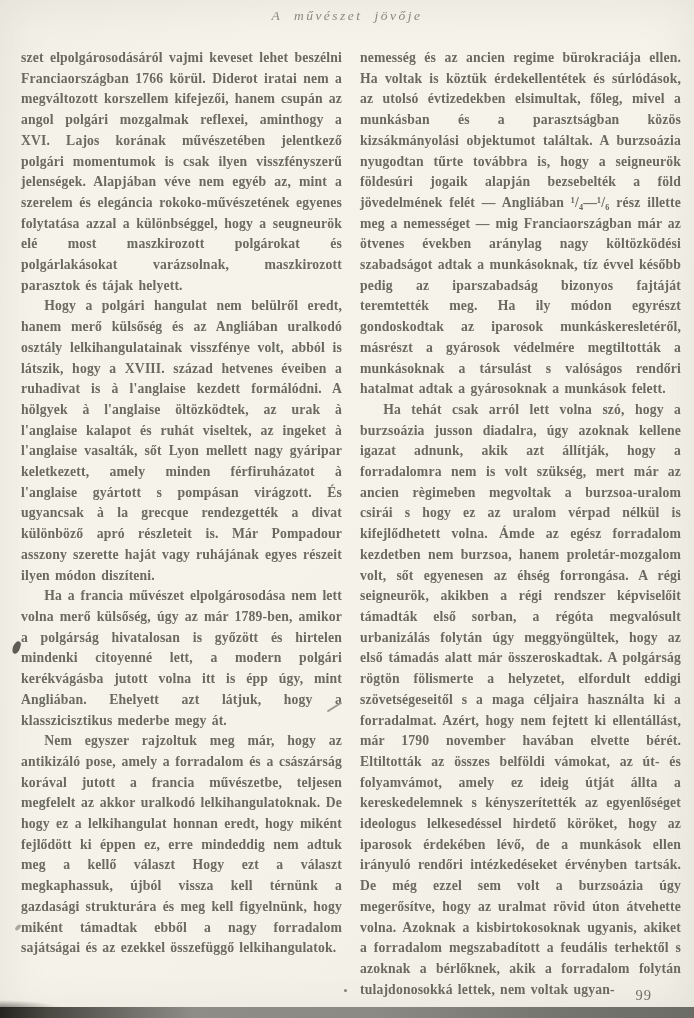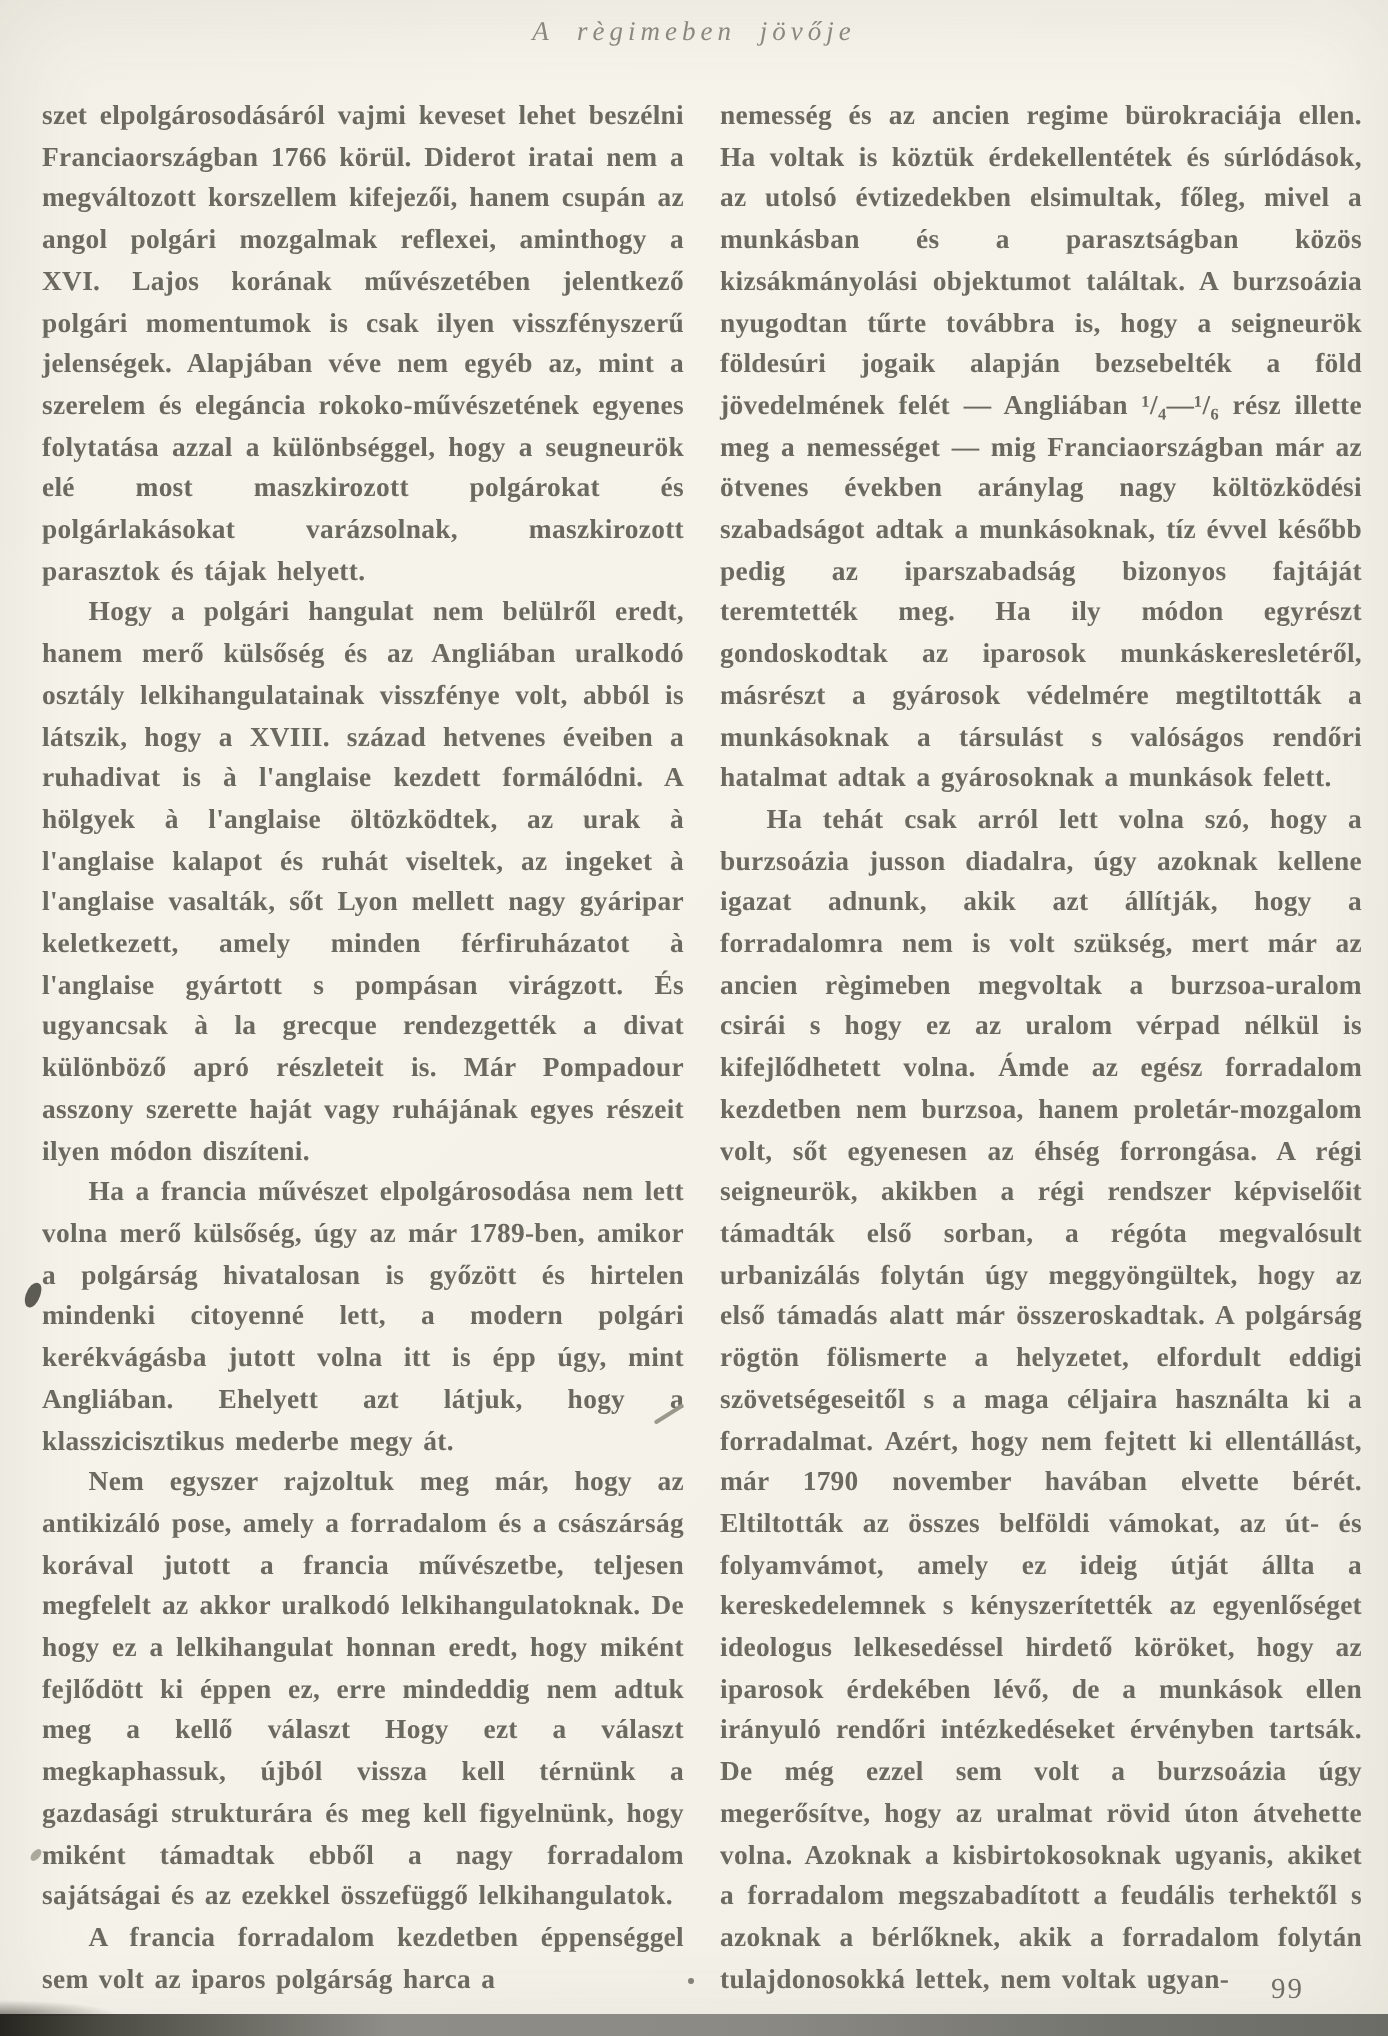--- a/index.html
+++ b/index.html
@@ -117,30 +117,29 @@
     height: 3px;
     background: #848276;
     border-radius: 50%;
   }
 </style>
 </head>
 <body>
 
 <div class="scan-page">
 
-  <div class="running-head">A règimeben jövője</div>
+  <div class="running-head">A művészet jövője</div>
 
   <div class="columns">
 
     <div class="col">
       <p class="noindent">szet elpolgárosodásáról vajmi keveset lehet beszélni Franciaországban 1766 körül. Diderot iratai nem a megváltozott korszellem kifejezői, hanem csupán az angol polgári mozgalmak reflexei, aminthogy a XVI. Lajos korának művészetében jelentkező polgári momentumok is csak ilyen visszfényszerű jelenségek. Alapjában véve nem egyéb az, mint a szerelem és elegáncia rokoko-művészetének egyenes folytatása azzal a különbséggel, hogy a seugneurök elé most maszkirozott polgárokat és polgárlakásokat varázsolnak, maszkirozott parasztok és tájak helyett.</p>
       <p>Hogy a polgári hangulat nem belülről eredt, hanem merő külsőség és az Angliában uralkodó osztály lelkihangulatainak visszfénye volt, abból is látszik, hogy a XVIII. század hetvenes éveiben a ruhadivat is à l'anglaise kezdett formálódni. A hölgyek à l'anglaise öltözködtek, az urak à l'anglaise kalapot és ruhát viseltek, az ingeket à l'anglaise vasalták, sőt Lyon mellett nagy gyáripar keletkezett, amely minden férfiruházatot à l'anglaise gyártott s pompásan virágzott. És ugyancsak à la grecque rendezgették a divat különböző apró részleteit is. Már Pompadour asszony szerette haját vagy ruhájának egyes részeit ilyen módon diszíteni.</p>
       <p>Ha a francia művészet elpolgárosodása nem lett volna merő külsőség, úgy az már 1789-ben, amikor a polgárság hivatalosan is győzött és hirtelen mindenki citoyenné lett, a modern polgári kerékvágásba jutott volna itt is épp úgy, mint Angliában. Ehelyett azt látjuk, hogy a klasszicisztikus mederbe megy át.</p>
       <p>Nem egyszer rajzoltuk meg már, hogy az antikizáló pose, amely a forradalom és a császárság korával jutott a francia művészetbe, teljesen megfelelt az akkor uralkodó lelkihangulatoknak. De hogy ez a lelkihangulat honnan eredt, hogy miként fejlődött ki éppen ez, erre mindeddig nem adtuk meg a kellő választ Hogy ezt a választ megkaphassuk, újból vissza kell térnünk a gazdasági strukturára és meg kell figyelnünk, hogy miként támadtak ebből a nagy forradalom sajátságai és az ezekkel összefüggő lelkihangulatok.</p>
-      <p>A francia forradalom kezdetben éppenséggel sem volt az iparos polgárság harca a</p>
     </div>
 
     <div class="col">
       <p class="noindent">nemesség és az ancien regime bürokraciája ellen. Ha voltak is köztük érdekellentétek és súrlódások, az utolsó évtizedekben elsimultak, főleg, mivel a munkásban és a parasztságban közös kizsákmányolási objektumot találtak. A burzsoázia nyugodtan tűrte továbbra is, hogy a seigneurök földesúri jogaik alapján bezsebelték a föld jövedelmének felét — Angliában ¹/₄—¹/₆ rész illette meg a nemességet — mig Franciaországban már az ötvenes években aránylag nagy költözködési szabadságot adtak a munkásoknak, tíz évvel később pedig az iparszabadság bizonyos fajtáját teremtették meg. Ha ily módon egyrészt gondoskodtak az iparosok munkáskeresletéről, másrészt a gyárosok védelmére megtiltották a munkásoknak a társulást s valóságos rendőri hatalmat adtak a gyárosoknak a munkások felett.</p>
       <p>Ha tehát csak arról lett volna szó, hogy a burzsoázia jusson diadalra, úgy azoknak kellene igazat adnunk, akik azt állítják, hogy a forradalomra nem is volt szükség, mert már az ancien règimeben megvoltak a burzsoa-uralom csirái s hogy ez az uralom vérpad nélkül is kifejlődhetett volna. Ámde az egész forradalom kezdetben nem burzsoa, hanem proletár-mozgalom volt, sőt egyenesen az éhség forrongása. A régi seigneurök, akikben a régi rendszer képviselőit támadták első sorban, a régóta megvalósult urbanizálás folytán úgy meggyöngültek, hogy az első támadás alatt már összeroskadtak. A polgárság rögtön fölismerte a helyzetet, elfordult eddigi szövetségeseitől s a maga céljaira használta ki a forradalmat. Azért, hogy nem fejtett ki ellentállást, már 1790 november havában elvette bérét. Eltiltották az összes belföldi vámokat, az út- és folyamvámot, amely ez ideig útját állta a kereskedelemnek s kényszerítették az egyenlőséget ideologus lelkesedéssel hirdető köröket, hogy az iparosok érdekében lévő, de a munkások ellen irányuló rendőri intézkedéseket érvényben tartsák. De még ezzel sem volt a burzsoázia úgy megerősítve, hogy az uralmat rövid úton átvehette volna. Azoknak a kisbirtokosoknak ugyanis, akiket a forradalom megszabadított a feudális terhektől s azoknak a bérlőknek, akik a forradalom folytán tulajdonosokká lettek, nem voltak ugyan-</p>
     </div>
 
   </div>
 
   <div class="page-number">99</div>

